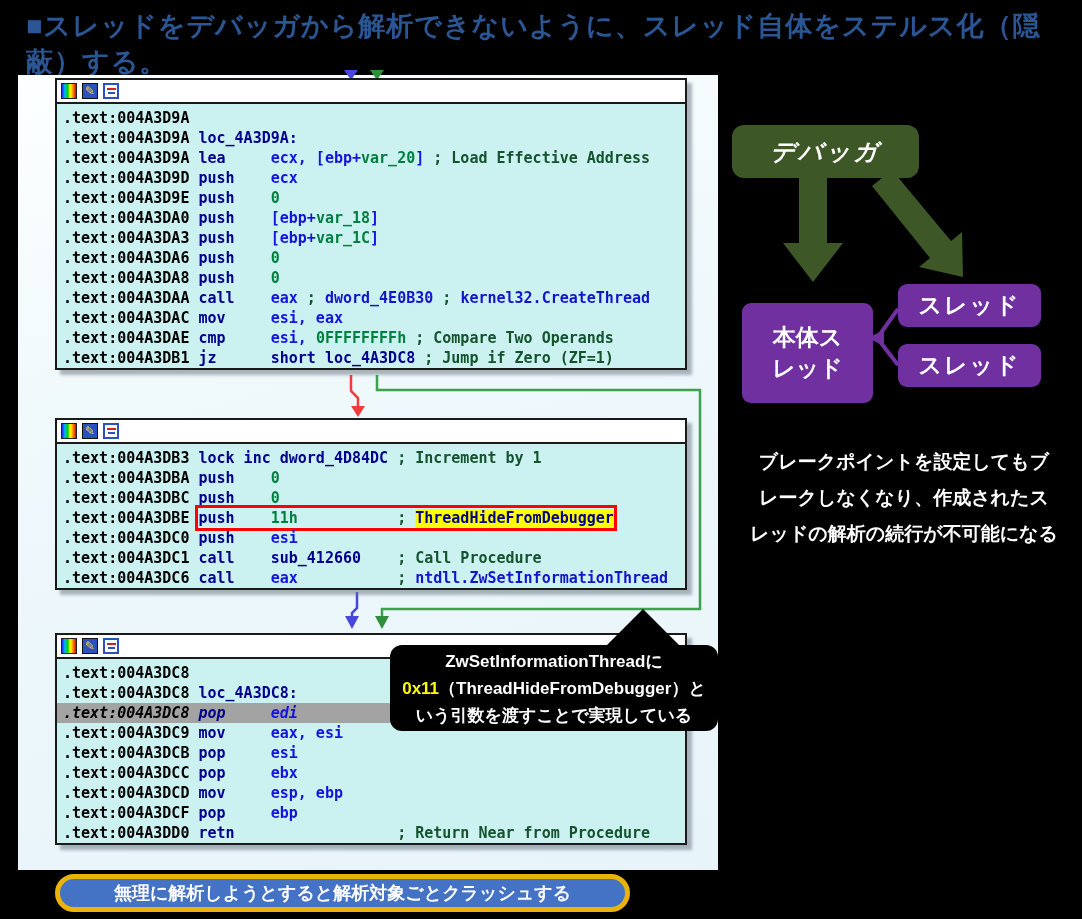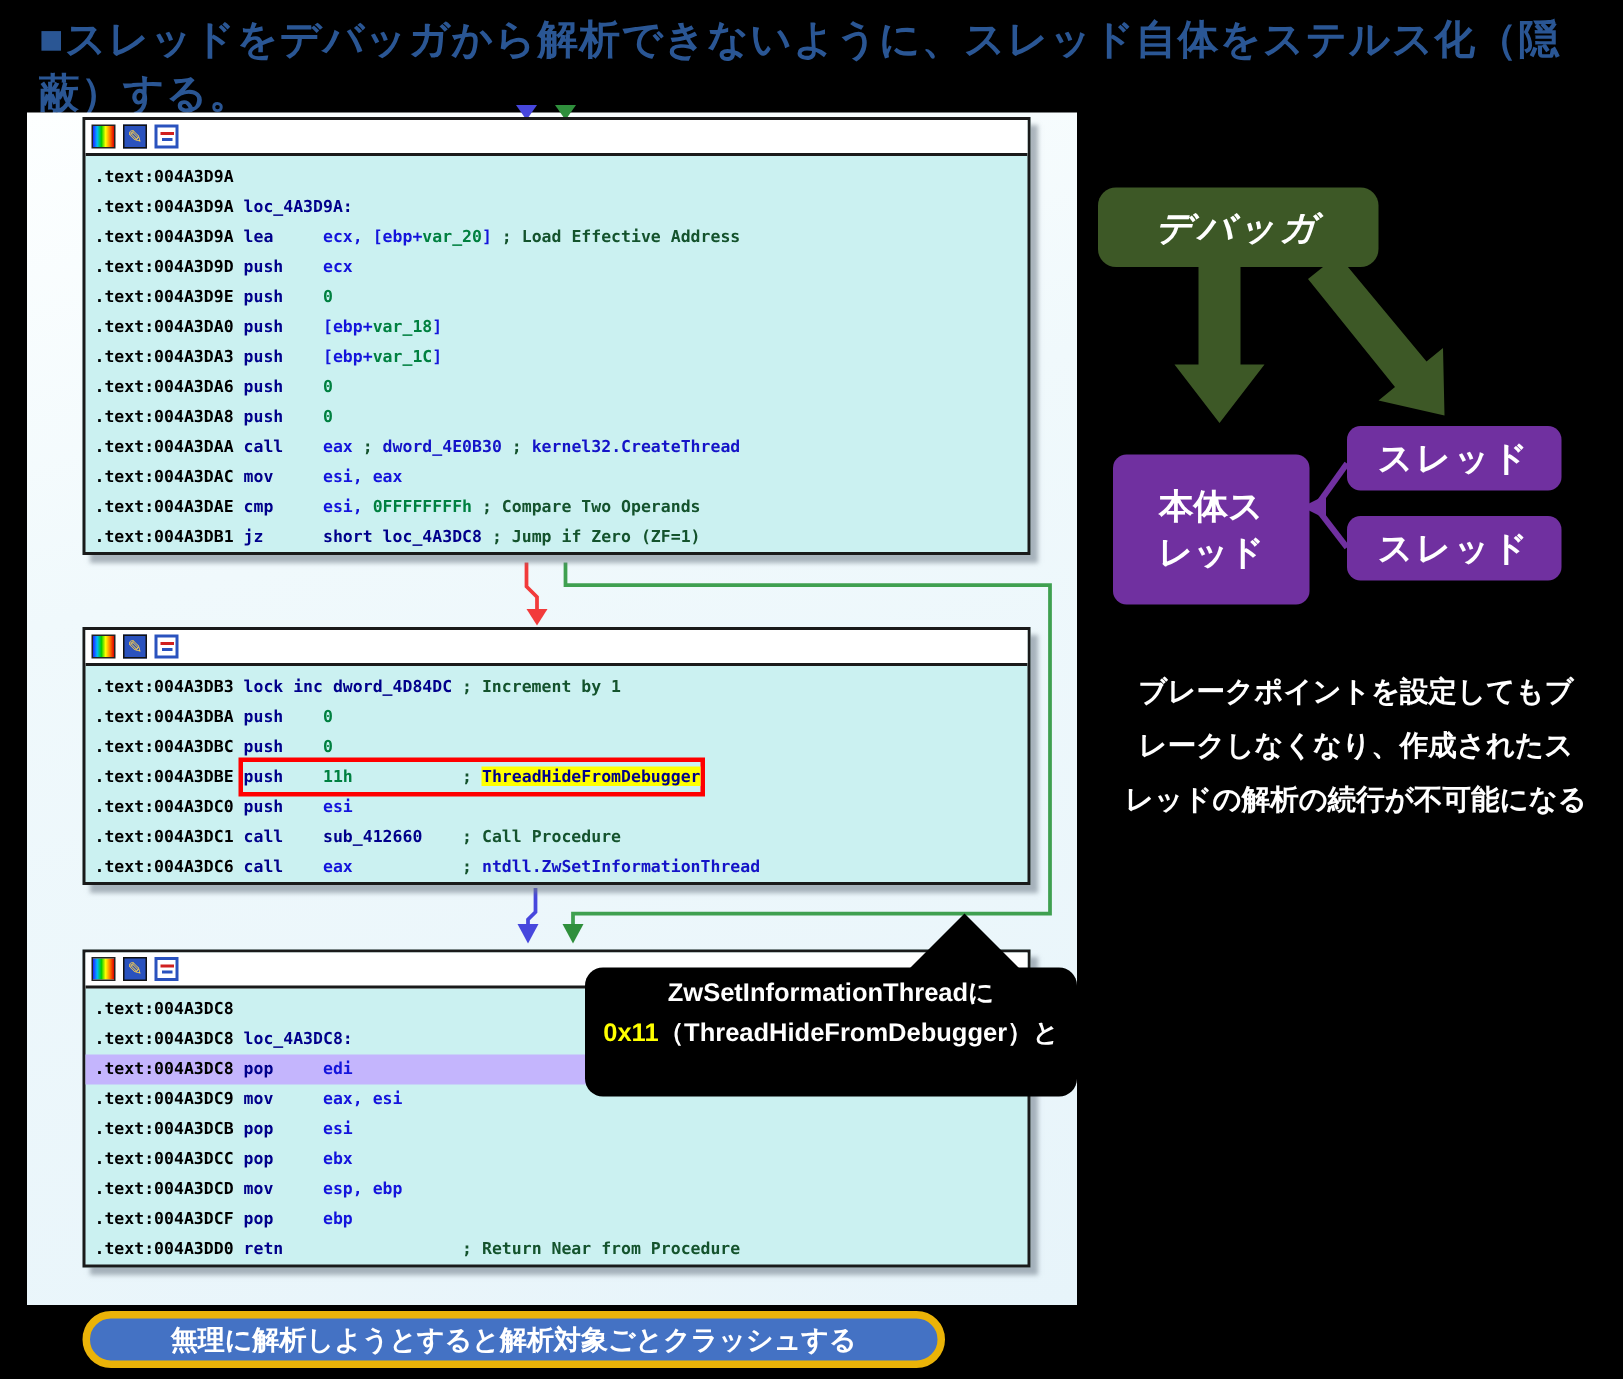--- a/index.html
+++ b/index.html
@@ -25,24 +25,24 @@
   }
   .tb-icon{width:16px;height:16px;box-sizing:border-box;display:inline-flex;align-items:center;justify-content:center;}
   .icon-palette{border:1px solid #222;background:linear-gradient(90deg,#2222ff,#00b8ff,#00d000,#ffff00,#ff8000,#e00000);}
   .icon-pencil{border:1px solid #111;background:#2A52BE;color:#FFD24D;font-size:12px;line-height:12px;}
   .icon-graph{border:2px solid #2A52BE;background:#fff;flex-direction:column;gap:2px;}
   .icon-graph i{display:block;width:9px;height:2px;background:#d02020;}
   .icon-graph i+i{background:#2A52BE;width:7px;}
   .ida-code{
     padding:4px 12px 0 6px;
     font-family:"DejaVu Sans Mono","Liberation Mono",monospace;
-    font-size:11px;font-weight:bold;line-height:20px;white-space:pre;color:#000;
+    font-size:15px;font-weight:bold;line-height:20px;white-space:pre;color:#000;
   }
   .code-line{height:20px;}
-  .code-line.hl{background:#c4b5fd;margin-left:-6px;padding-left:6px;}
+  .code-line.hl{background:#a3a3a3;margin-left:-6px;padding-left:6px;font-style:italic;}
   .sa{color:#000000;} .sm{color:#00008B;} .sr{color:#1414DC;}
   .sg{color:#008040;} .sc{color:#14532d;} .sb{color:#1414C8;} .sp{color:#000;}
   .sy{background:#FFFF00;color:#00008B;}
   .redbox{
     display:inline-block;border:3px solid #FF0000;margin:-3px;padding:0;
   }
   #block1{left:55px;top:78px;width:628px;}
   #block2{left:55px;top:418px;width:628px;}
   #block3{left:55px;top:633px;width:628px;}
   #edges{position:absolute;left:0;top:0;pointer-events:none;}
@@ -154,17 +154,18 @@
 <div class="purple-box" id="thread2">スレッド</div>
 
 <div class="right-note">ブレークポイントを設定してもブ
 レークしなくなり、作成されたス
 レッドの解析の続行が不可能になる</div>
 
 <div class="callout-tri"></div>
 <div class="callout">
   <div>ZwSetInformationThreadに</div>
   <div><span class="hl-num">0x11</span><span>（ThreadHideFromDebugger）と</span></div>
+  <div>いう引数を渡すことで実現している</div>
 </div>
 
 <div class="bottom-pill">
   <span>無理に解析しようとすると解析対象ごとクラッシュする</span>
 </div>
 
 </body></html>

